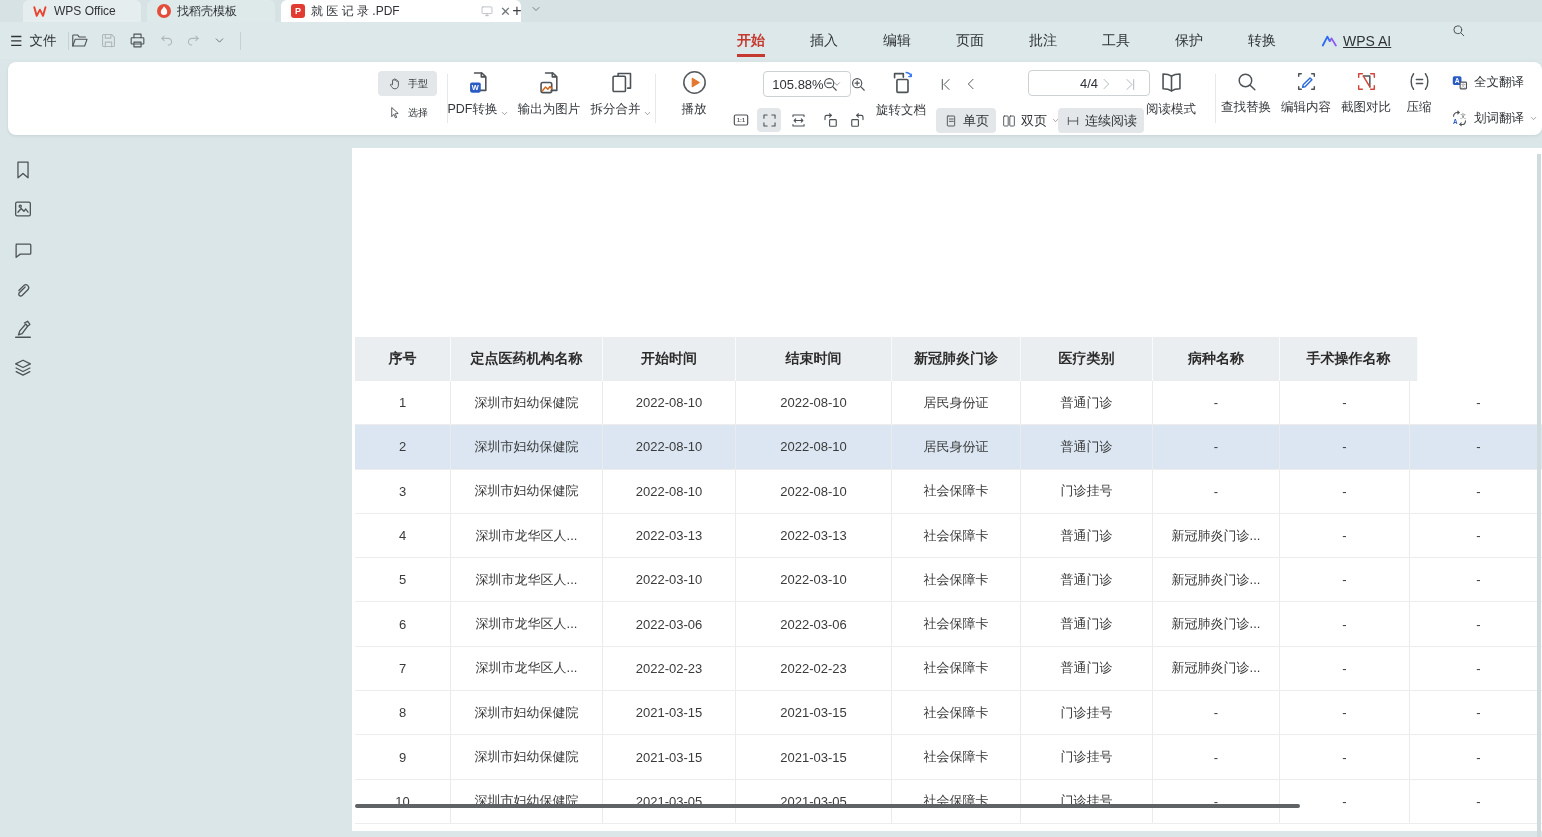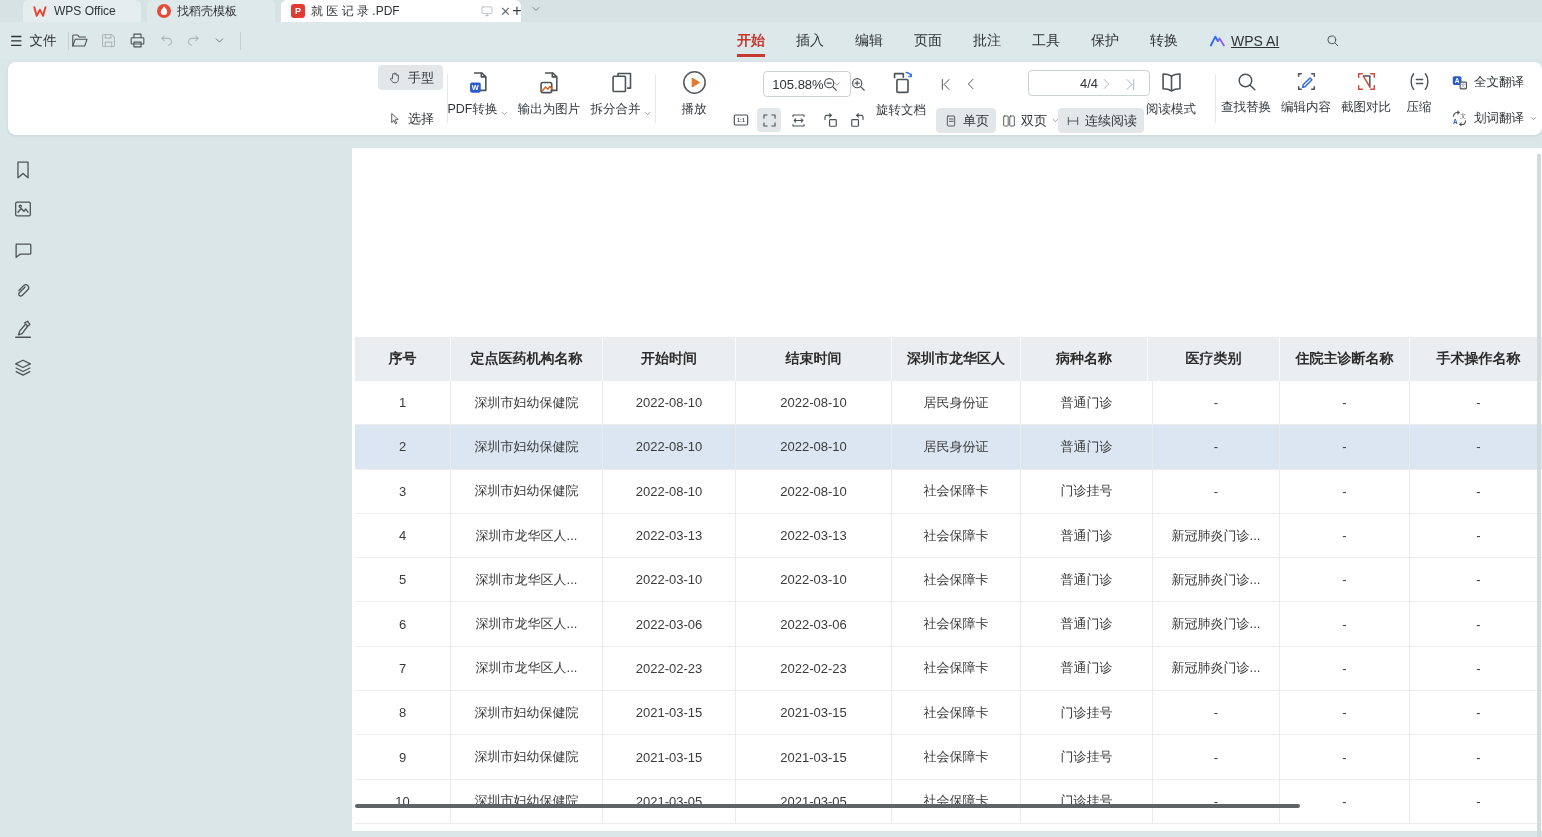--- a/index.html
+++ b/index.html
@@ -24,31 +24,31 @@
   .newtab{position:absolute;top:0px;left:506px;width:22px;height:22px;display:grid;place-items:center;
           font-size:16px;color:#3c4246;}
   .tabchev{position:absolute;top:3px;left:530px;}
 
   
   .menubar{position:absolute;left:0;top:22px;width:100%;height:37px;background:#dde8ea;}
   .qa{position:absolute;top:0;height:37px;display:flex;align-items:center;}
   .file-btn{left:10px;gap:7px;font-size:13.5px;}
   .qa-icons{left:70px;gap:10px;}
   .vdiv{width:1px;height:18px;background:#c6d1d3;margin:0 4px;}
-  .menu-items{position:absolute;left:737px;top:0;height:37px;display:flex;align-items:center;gap:31px;font-size:14px;}
+  .menu-items{position:absolute;left:737px;top:0;height:37px;display:flex;gap:45px;font-size:14px;}
   .menu-item{position:relative;height:37px;display:flex;align-items:center;}
   .menu-item.active{color:#c5392f;font-weight:bold;}
   .menu-item.active:after{content:"";position:absolute;left:0;right:0;bottom:2px;height:3px;background:#c5392f;}
   .wpsai{display:flex;align-items:center;gap:5px;font-size:14px;text-decoration:underline;}
 
   
   .panel{position:absolute;left:8px;top:62px;width:1534px;height:73px;background:#ffffff;
          border-radius:8px;box-shadow:0 1px 3px rgba(40,60,70,.10);}
   .pdiv{position:absolute;top:12px;width:1px;height:49px;background:#e6e9ea;}
-  .stack2{position:absolute;left:370px;top:3px;display:flex;flex-direction:column;gap:16px;font-size:13px;}
+  .stack2{position:absolute;left:370px;top:9px;display:flex;flex-direction:column;gap:4px;font-size:10px;}
   .mode-row{display:flex;align-items:center;gap:5px;height:25px;padding:0 9px;border-radius:4px;}
   .mode-row.on{background:#e4e7e9;}
   .bigbtn{position:absolute;top:7px;width:72px;display:flex;flex-direction:column;align-items:center;
           gap:5px;font-size:12.5px;color:#34383c;}
   .bigbtn .lab{display:flex;align-items:flex-end;gap:2px;white-space:nowrap;}
   .sbtn{position:absolute;width:24px;height:24px;display:grid;place-items:center;border-radius:4px;}
   .sbtn.on{background:#e4e7e9;}
   .valbox{position:absolute;background:#fff;border:1px solid #ccd1d4;border-radius:4px;
           display:flex;align-items:center;justify-content:center;font-size:13px;color:#2f3336;box-sizing:border-box;margin-left:40px;}
   .togglebtn{position:absolute;top:46px;height:25px;display:flex;align-items:center;gap:4px;
@@ -466,24 +466,23 @@
     </svg>
   </div>
 
   <div class="page">
     <div class="ptable">
       <div class="thead">
           <div class="hcell c0">序号</div>
           <div class="hcell c1">定点医药机构名称</div>
           <div class="hcell c2">开始时间</div>
           <div class="hcell c3">结束时间</div>
-          <div class="hcell c4">深圳市龙华区人</div>
+          <div class="hcell c4">新冠肺炎门诊</div>
+          <div class="hcell c5">医疗类别</div>
           <div class="hcell c6">病种名称</div>
-          <div class="hcell c5">医疗类别</div>
-          <div class="hcell c7">住院主诊断名称</div>
           <div class="hcell c8">手术操作名称</div>
         </div>
       <div>
           <div class="trow">
             <div class="tcell c0">1</div>
             <div class="tcell c1">深圳市妇幼保健院</div>
             <div class="tcell c2">2022-08-10</div>
             <div class="tcell c3">2022-08-10</div>
             <div class="tcell c4">居民身份证</div>
             <div class="tcell c5">普通门诊</div>

